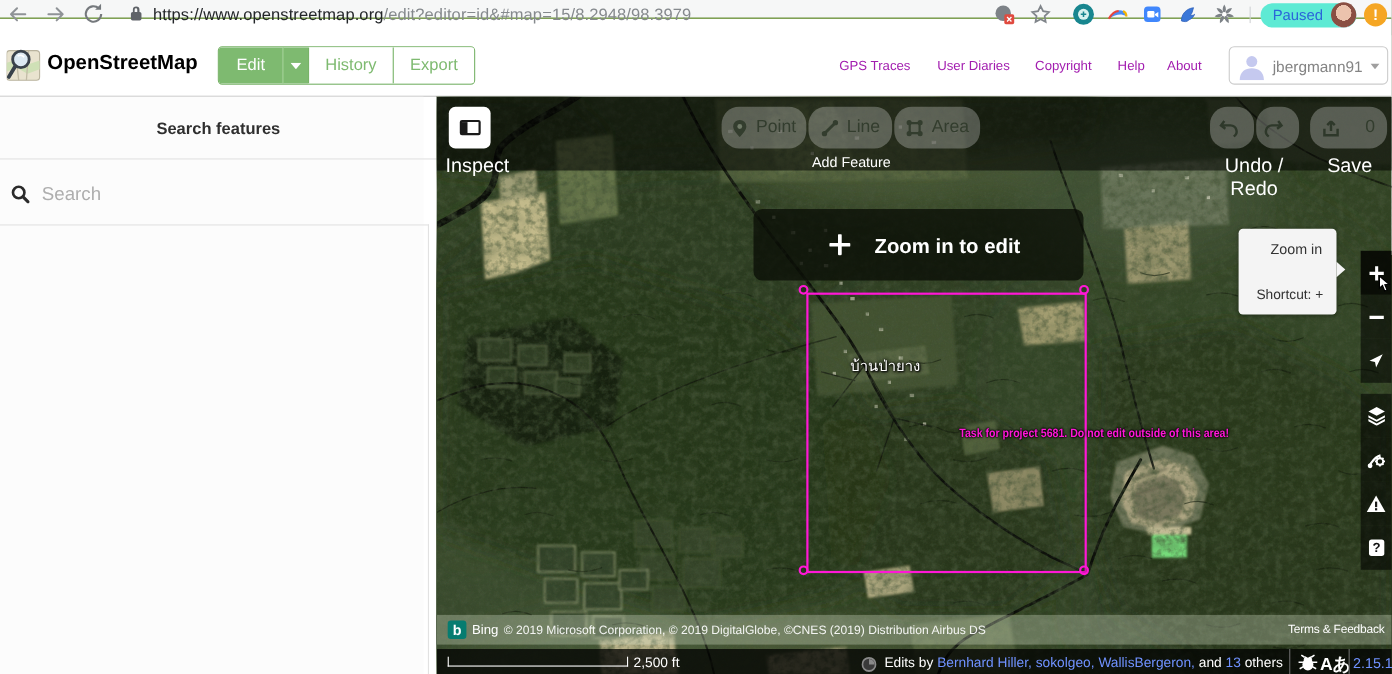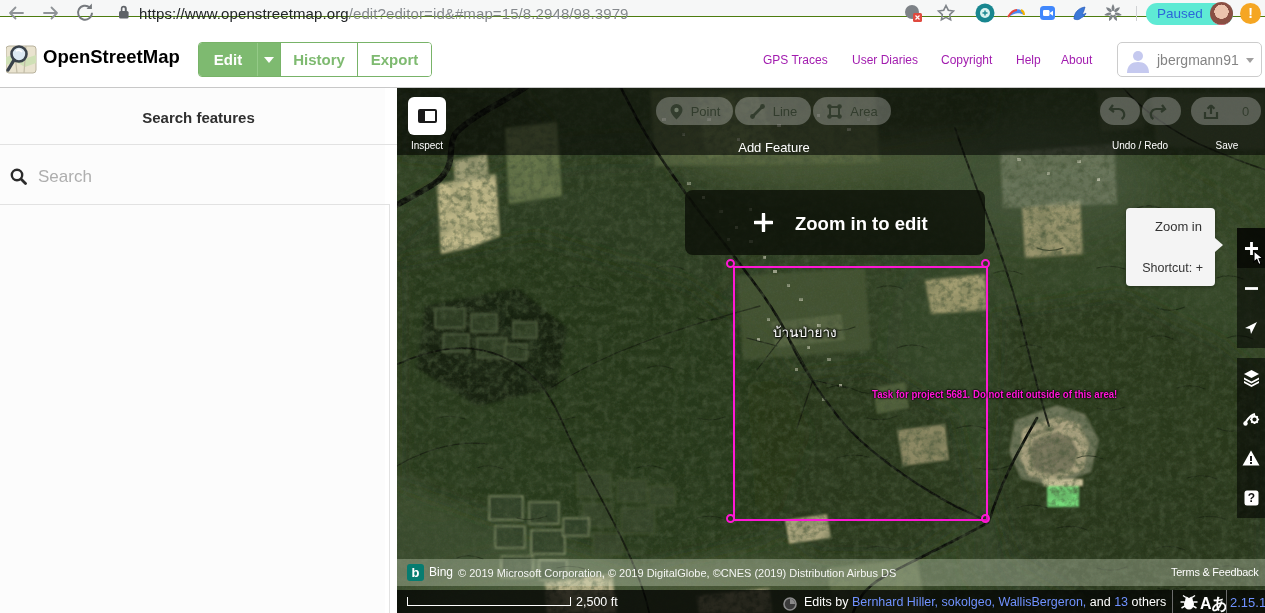--- a/index.html
+++ b/index.html
@@ -11,21 +11,21 @@
 #chrome svg{position:absolute}
 #url{position:absolute;left:139px;top:5px;font-size:15px;color:#232629;letter-spacing:.1px}
 #url .dim{color:#85898d}
 #paused{left:1146px;top:3px;width:87px;height:22px;background:#5eead4;border-radius:13px;color:#2b66d9;font-size:13.5px;text-align:left;padding:3px 0 0 11px}
 #cavatar{left:1210px;top:2px;width:23px;height:23px;border-radius:50%;background:radial-gradient(circle at 50% 42%,#ecc3ad 0 40%,#8a4f43 41% 72%,#c76a74 73% 100%)}
 #cwarn{left:1240px;top:3px;width:21px;height:21px;border-radius:50%;background:#f5a623;color:#fff;font-weight:bold;font-size:14px;text-align:center;line-height:21px}
 
 #header{position:absolute;left:0;top:32px;width:1265px;height:56px;background:#fff;border-bottom:1px solid #c8c8c8}
 #osmtitle{position:absolute;left:43px;top:14px;font-size:18.5px;font-weight:bold;color:#000}
 .btnrow{position:absolute;left:198px;top:10px;height:35px;display:flex;border-radius:4px;overflow:hidden;border:1px solid #78b368}
-.btnrow .b{height:33px;display:flex;align-items:center;justify-content:center;font-size:15px;font-weight:bold}
+.btnrow .b{height:33px;display:flex;align-items:center;justify-content:center;font-size:15px;font-weight:normal}
 #bedit{width:58px;background:#7eba70;color:#fff}
 #bcaret{width:23px;background:#7eba70;border-left:1px solid #94ca87}
 #bhist{width:77px;background:#fff;color:#7eba70;border-left:1px solid #78b368}
 #bexp{width:74px;background:#fff;color:#7eba70;border-left:1px solid #78b368}
 .navlink{position:absolute;top:21px;font-size:12px;color:#a21caf}
 #userbox{position:absolute;left:1117px;top:10px;width:145px;height:35px;border:1px solid #ccc;border-radius:5px;background:#fff}
 #uname{position:absolute;left:39px;top:9px;font-size:14px;color:#848484}
 #ucaret{position:absolute;left:128px;top:15px;width:0;height:0;border:4.5px solid transparent;border-top:5.5px solid #a09f9f}
 
 #sidebar{position:absolute;left:0;top:88px;width:385px;height:525px;background:#fcfcfc}
@@ -33,22 +33,22 @@
 .hline{position:absolute;left:0;height:1px;background:#e2e2e2}
 #ssearch{position:absolute;left:38px;top:79px;font-size:17px;color:#aeaeae}
 #vline{position:absolute;left:389px;top:116px;width:1px;height:409px;background:#e2e2e2}
 
 #map{position:absolute;left:397px;top:88px;width:868px;height:525px;overflow:hidden;background:#37462a}
 #map .lbl{color:#fff;text-shadow:0 0 3px #000,0 0 3px #000,1px 1px 2px #000}
 #topbar{position:absolute;left:0;top:0;width:868px;height:67px;background:rgba(0,0,0,.55)}
 #inspect{position:absolute;left:11px;top:9px;width:38px;height:38px;background:#fff;border-radius:6px}
 #inspicon{position:absolute;left:10px;top:12px;width:19px;height:14px;border:2px solid #1a1a1a;border-radius:2px}
 #inspicon span{position:absolute;left:0;top:0;width:5px;height:10px;background:#1a1a1a}
-.tblabel{position:absolute;top:52px;color:#fff;font-size:10px;text-align:center}
-.mbtn{position:absolute;top:9px;height:28px;background:rgba(255,255,255,.26);border-radius:16px;display:flex;align-items:center;justify-content:center;color:#333d2e;font-size:13px;font-weight:500}
+.tblabel{position:absolute;top:52px;color:#fff;font-size:18px;text-align:center}
+.mbtn{position:absolute;top:9px;height:38px;background:rgba(255,255,255,.26);border-radius:16px;display:flex;align-items:center;justify-content:center;color:#333d2e;font-size:16px;font-weight:500}
 .mbtn svg{margin-right:7px}
 #zoomedit{position:absolute;left:288px;top:102px;width:300px;height:65px;background:rgba(10,14,6,.78);border-radius:8px;color:#fff}
 #zoomedit .t{position:absolute;left:110px;top:23px;font-size:18.5px;font-weight:bold}
 #taskbox{position:absolute;left:336px;top:178px;width:255px;height:255px;border:2.5px solid #ff17d6}
 .tcorn{position:absolute;width:9px;height:9px;border:2px solid #ff17d6;border-radius:50%;background:rgba(0,0,0,.15)}
 #tasktext{position:absolute;left:475px;top:300px;font-size:11px;font-weight:bold;transform:scaleX(.875);transform-origin:0 0;white-space:nowrap;color:#ff17d6;text-shadow:0 0 2px #000,0 0 2px #000,0 0 3px #000}
 #place{position:absolute;left:376px;top:233px;font-size:13.5px;color:#e2e2de}
 #tooltip{position:absolute;left:729px;top:120px;width:89px;height:78px;background:#f4f4f4;border-radius:4px;box-shadow:0 1px 4px rgba(0,0,0,.3)}
 #tooltip .l1{position:absolute;right:13px;top:11px;font-size:13px;color:#333}
 #tooltip .l2{position:absolute;right:12px;top:53px;font-size:12.5px;color:#333}

